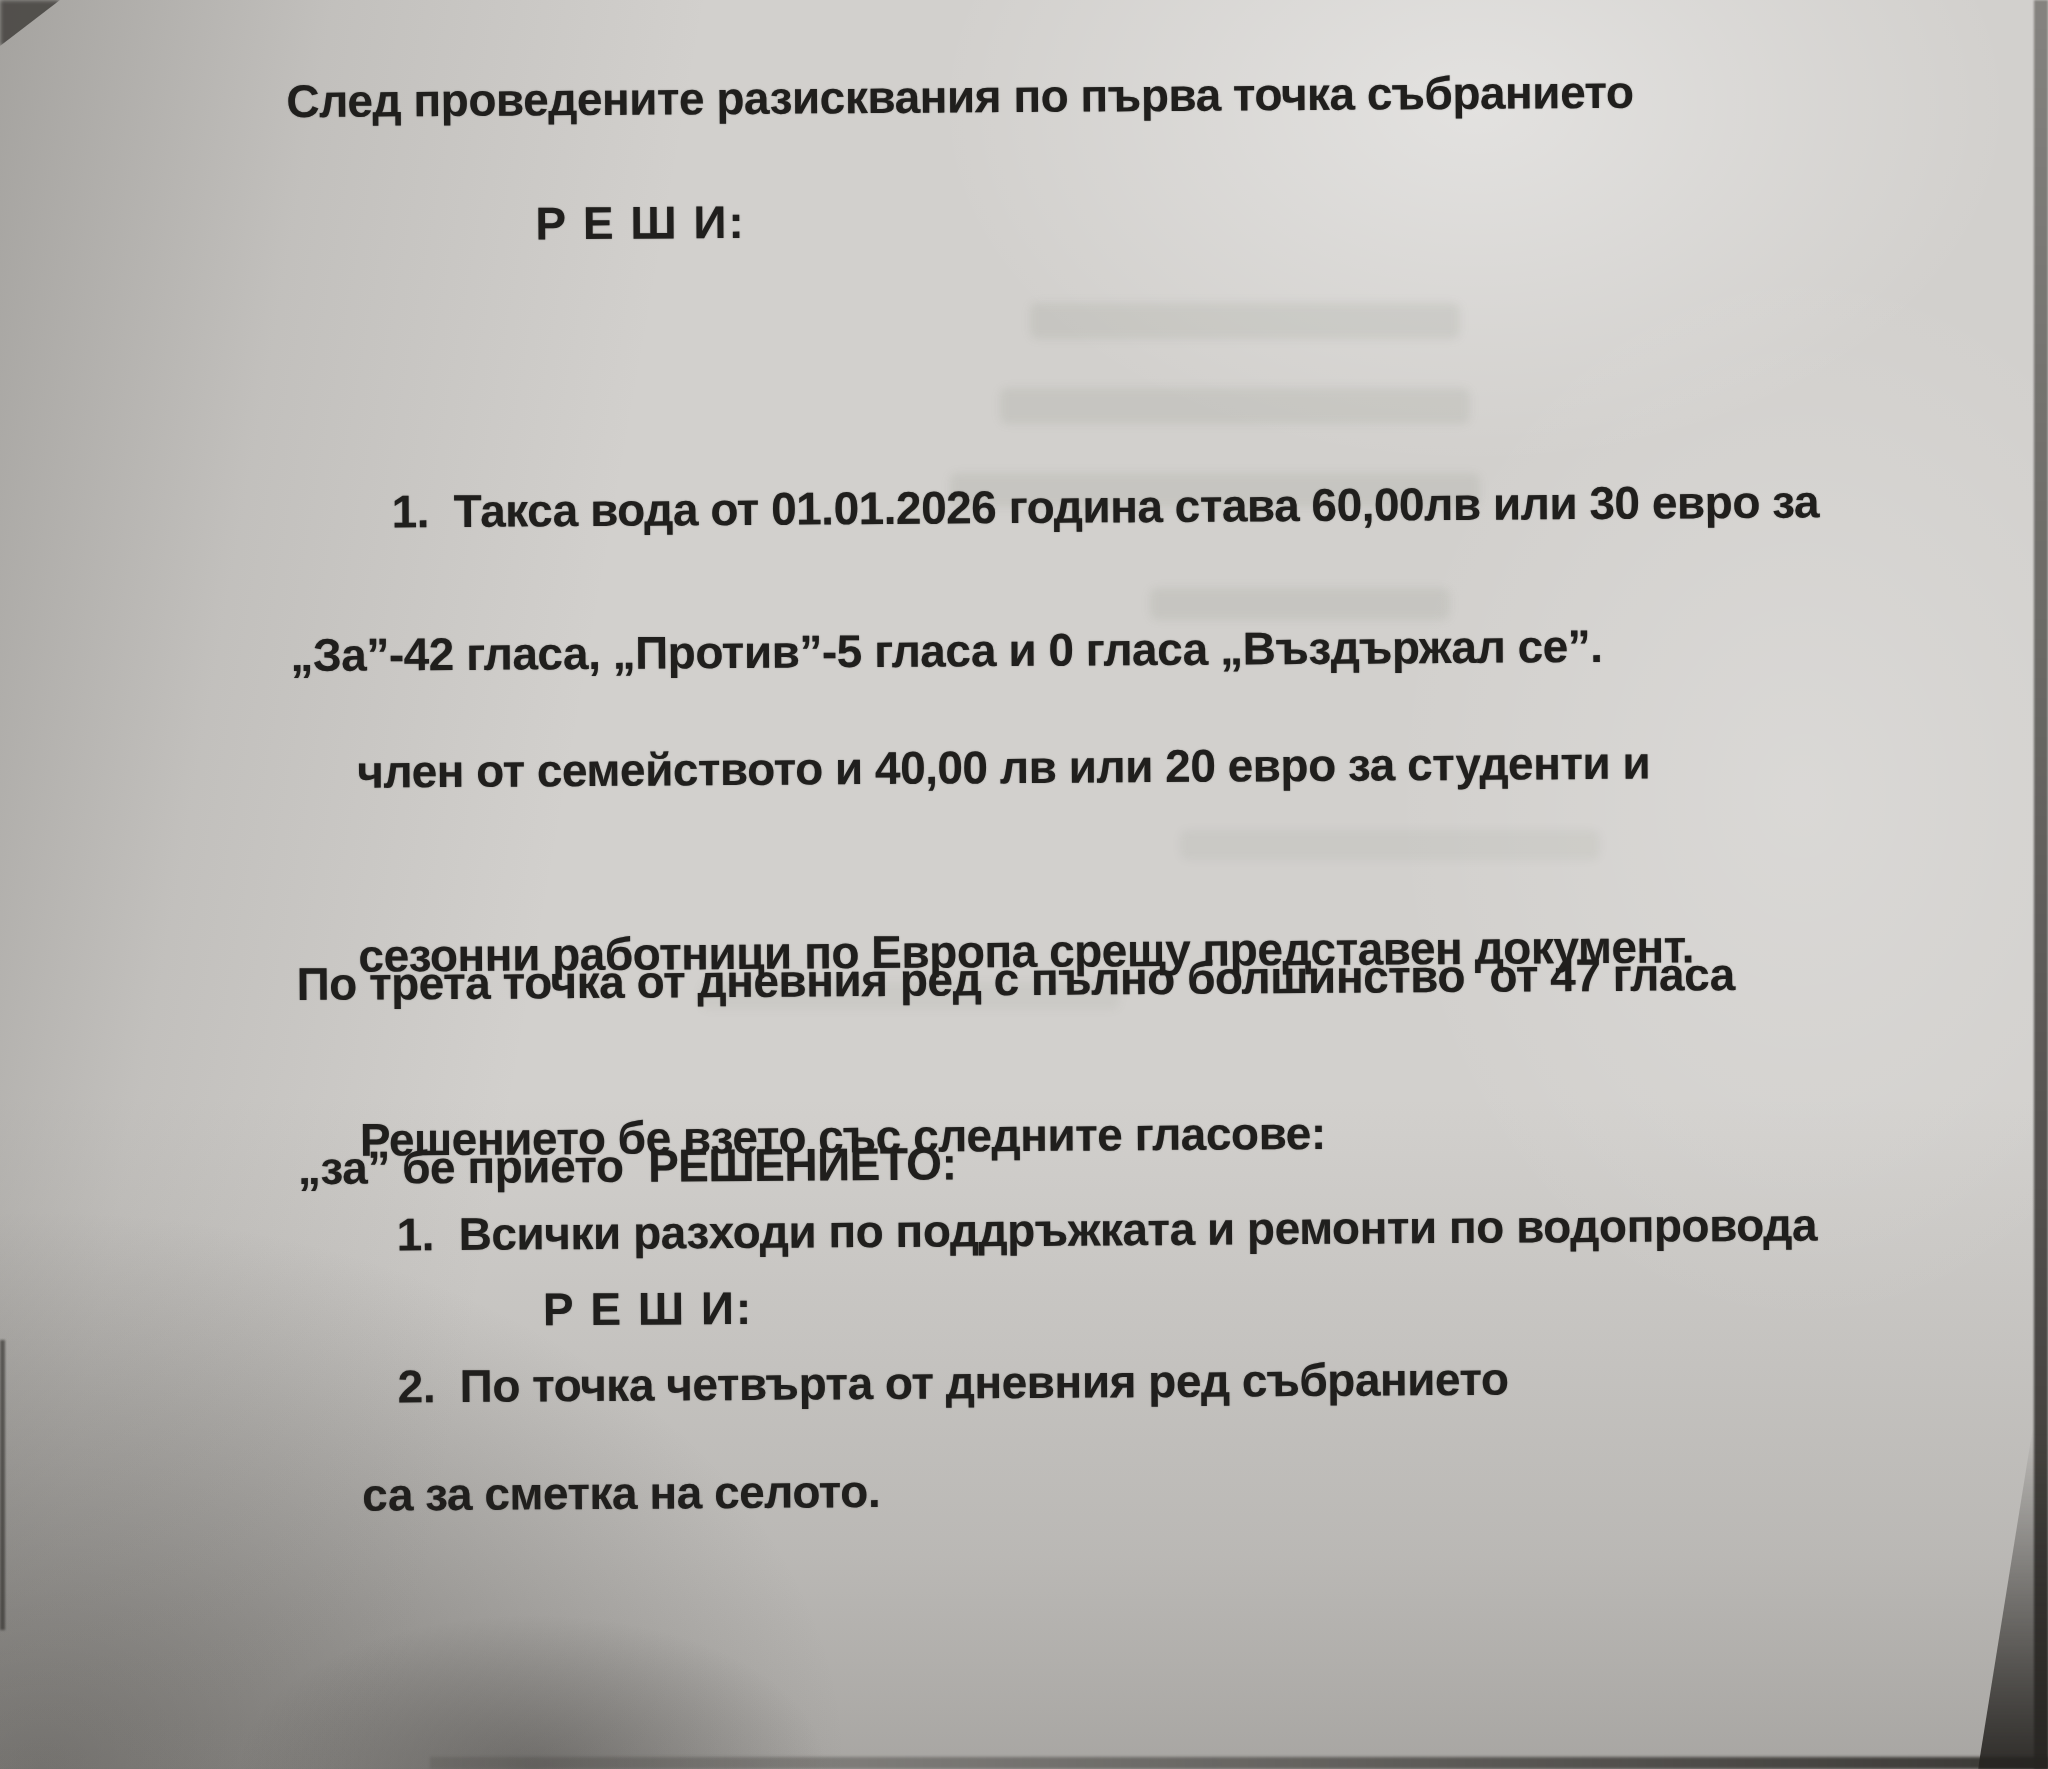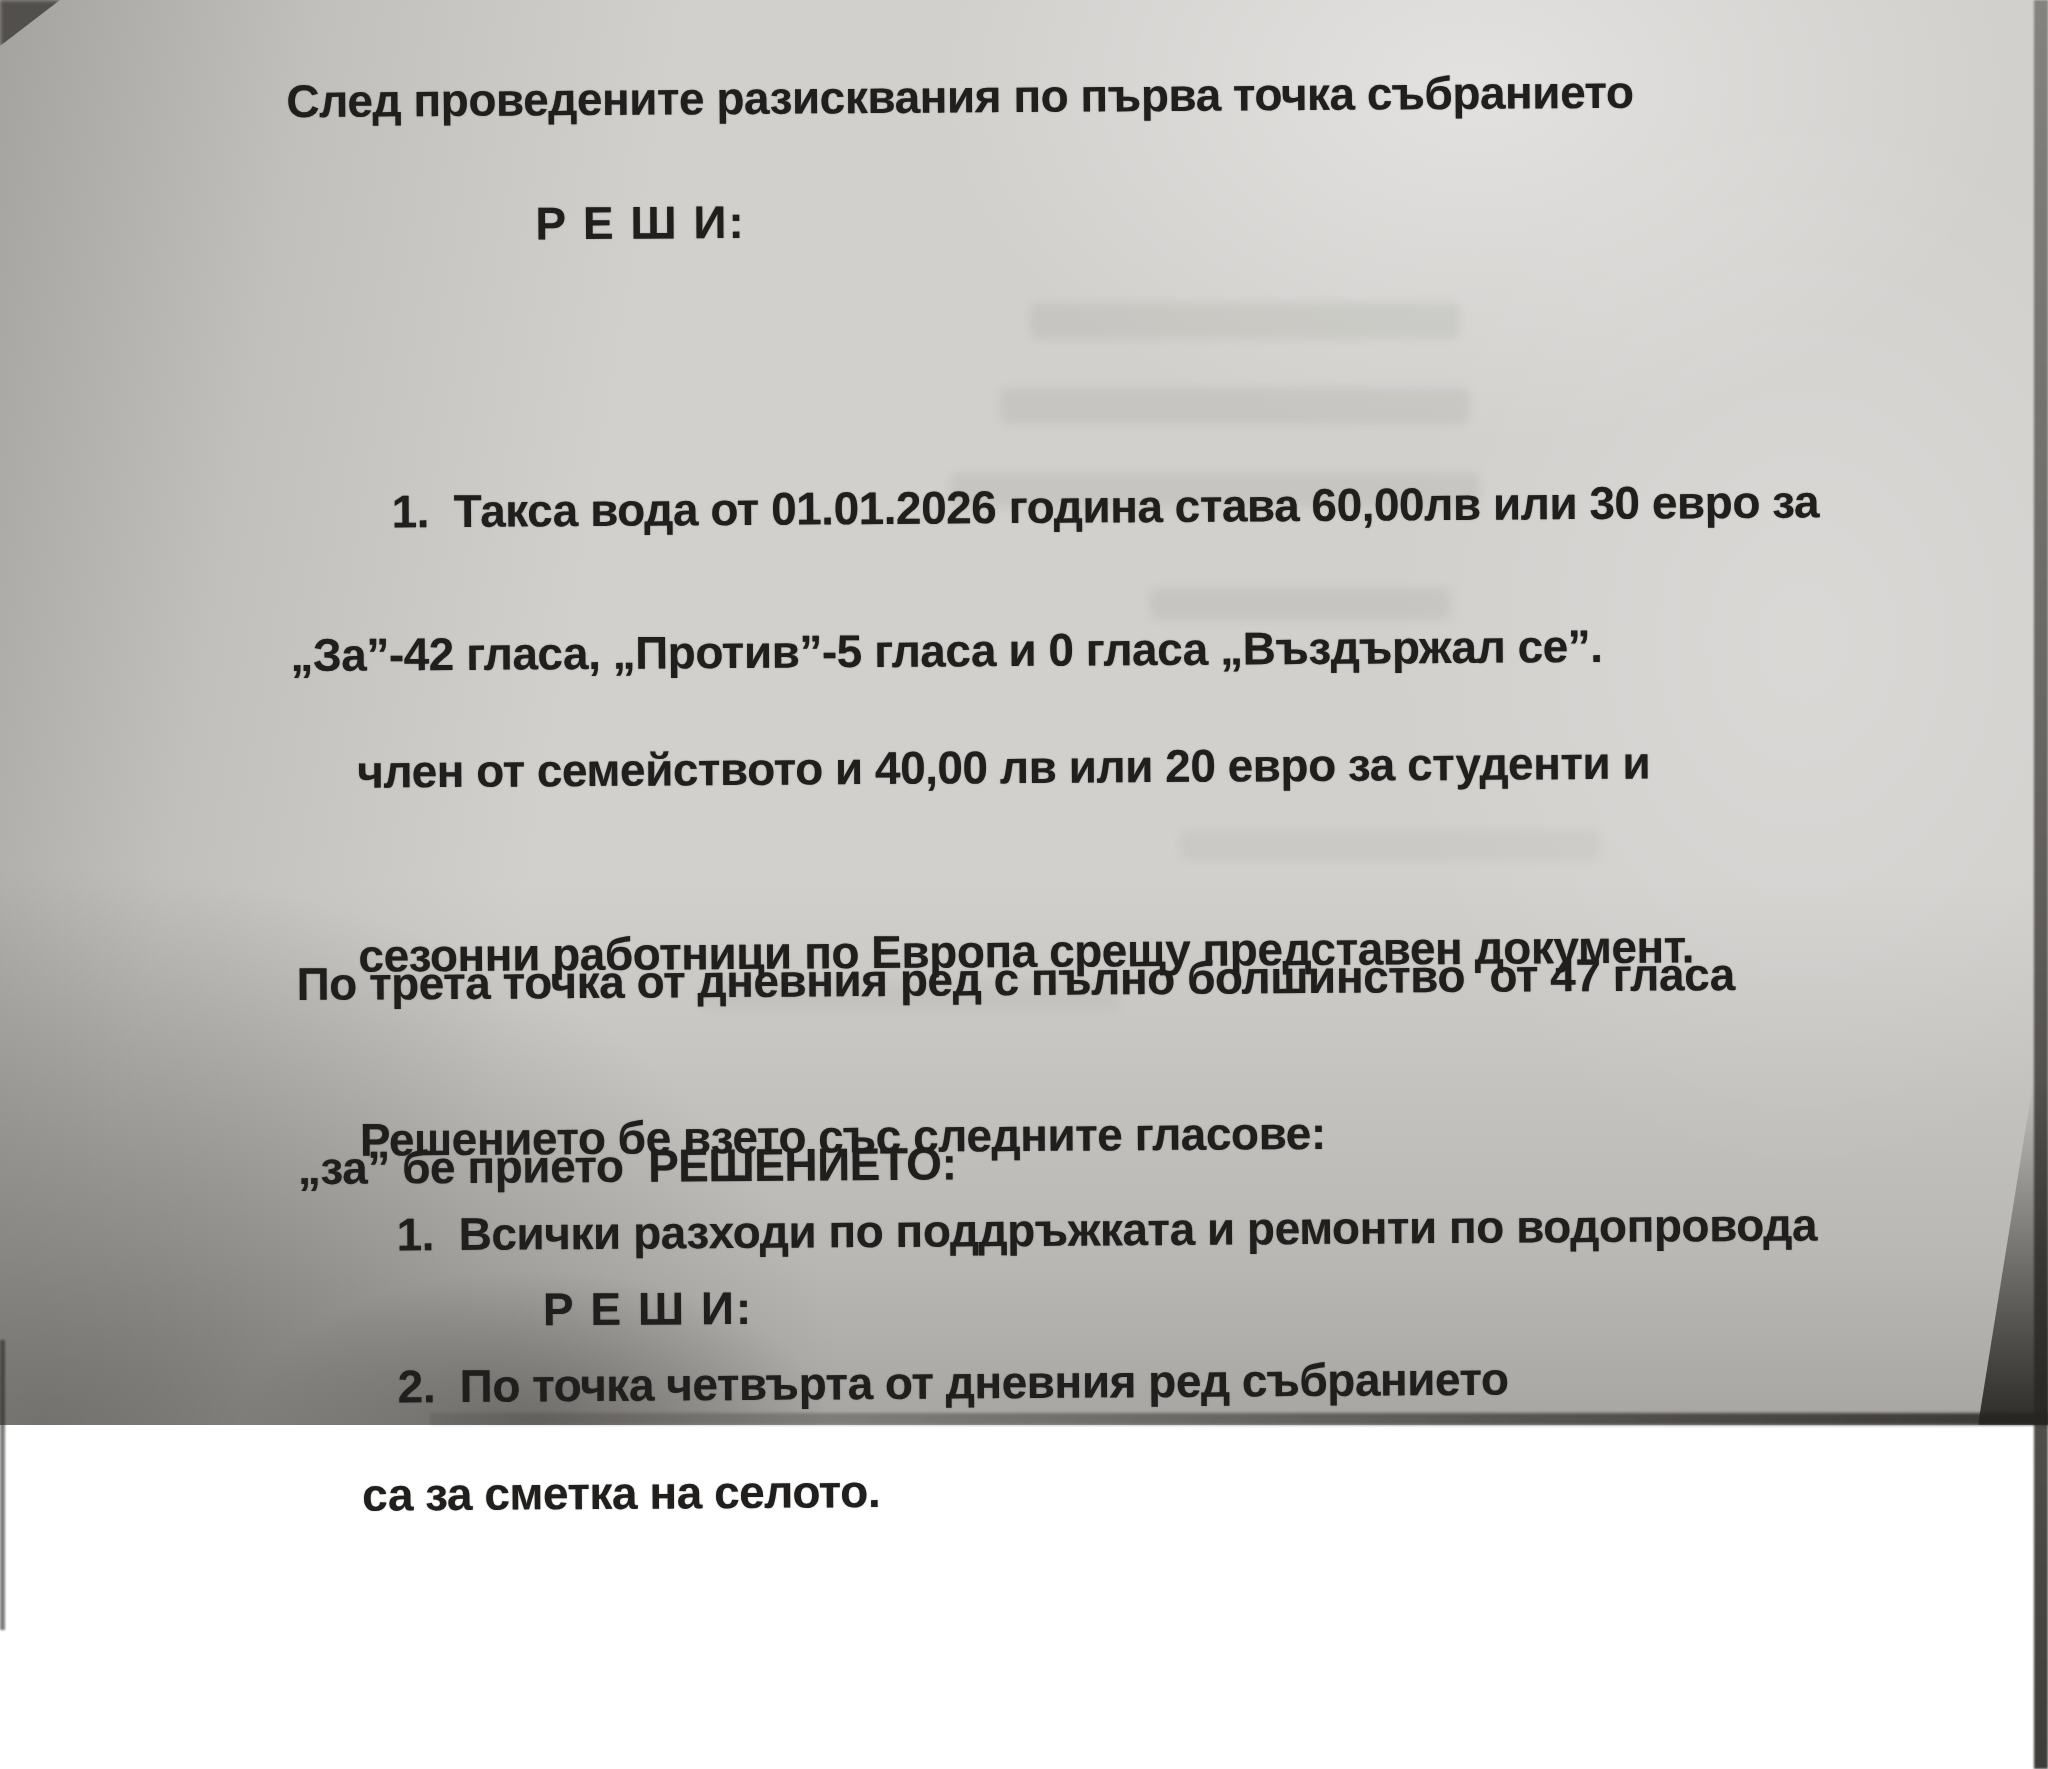--- a/index.html
+++ b/index.html
@@ -8,21 +8,21 @@
     width: 2048px;
     height: 1769px;
     overflow: hidden;
     font-family: "Liberation Sans", sans-serif;
   }
 
   
   #stage {
     position: relative;
     width: 2048px;
-    height: 1425px;
+    height: 1769px;
     background-color: #d2d0cd;
     background-image:
       
       radial-gradient(ellipse 900px 600px at 72% 6%, rgba(255,255,255,0.38), rgba(255,255,255,0) 60%),
       
       radial-gradient(ellipse 700px 900px at 88% 45%, rgba(255,255,255,0.18), rgba(255,255,255,0) 60%),
       
       linear-gradient(100deg, rgba(120,118,114,0.50) 0%, rgba(120,118,114,0.18) 14%, rgba(0,0,0,0) 30%),
       
       radial-gradient(ellipse 1300px 900px at 2% 100%, rgba(62,60,57,0.50), rgba(62,60,57,0) 62%),

